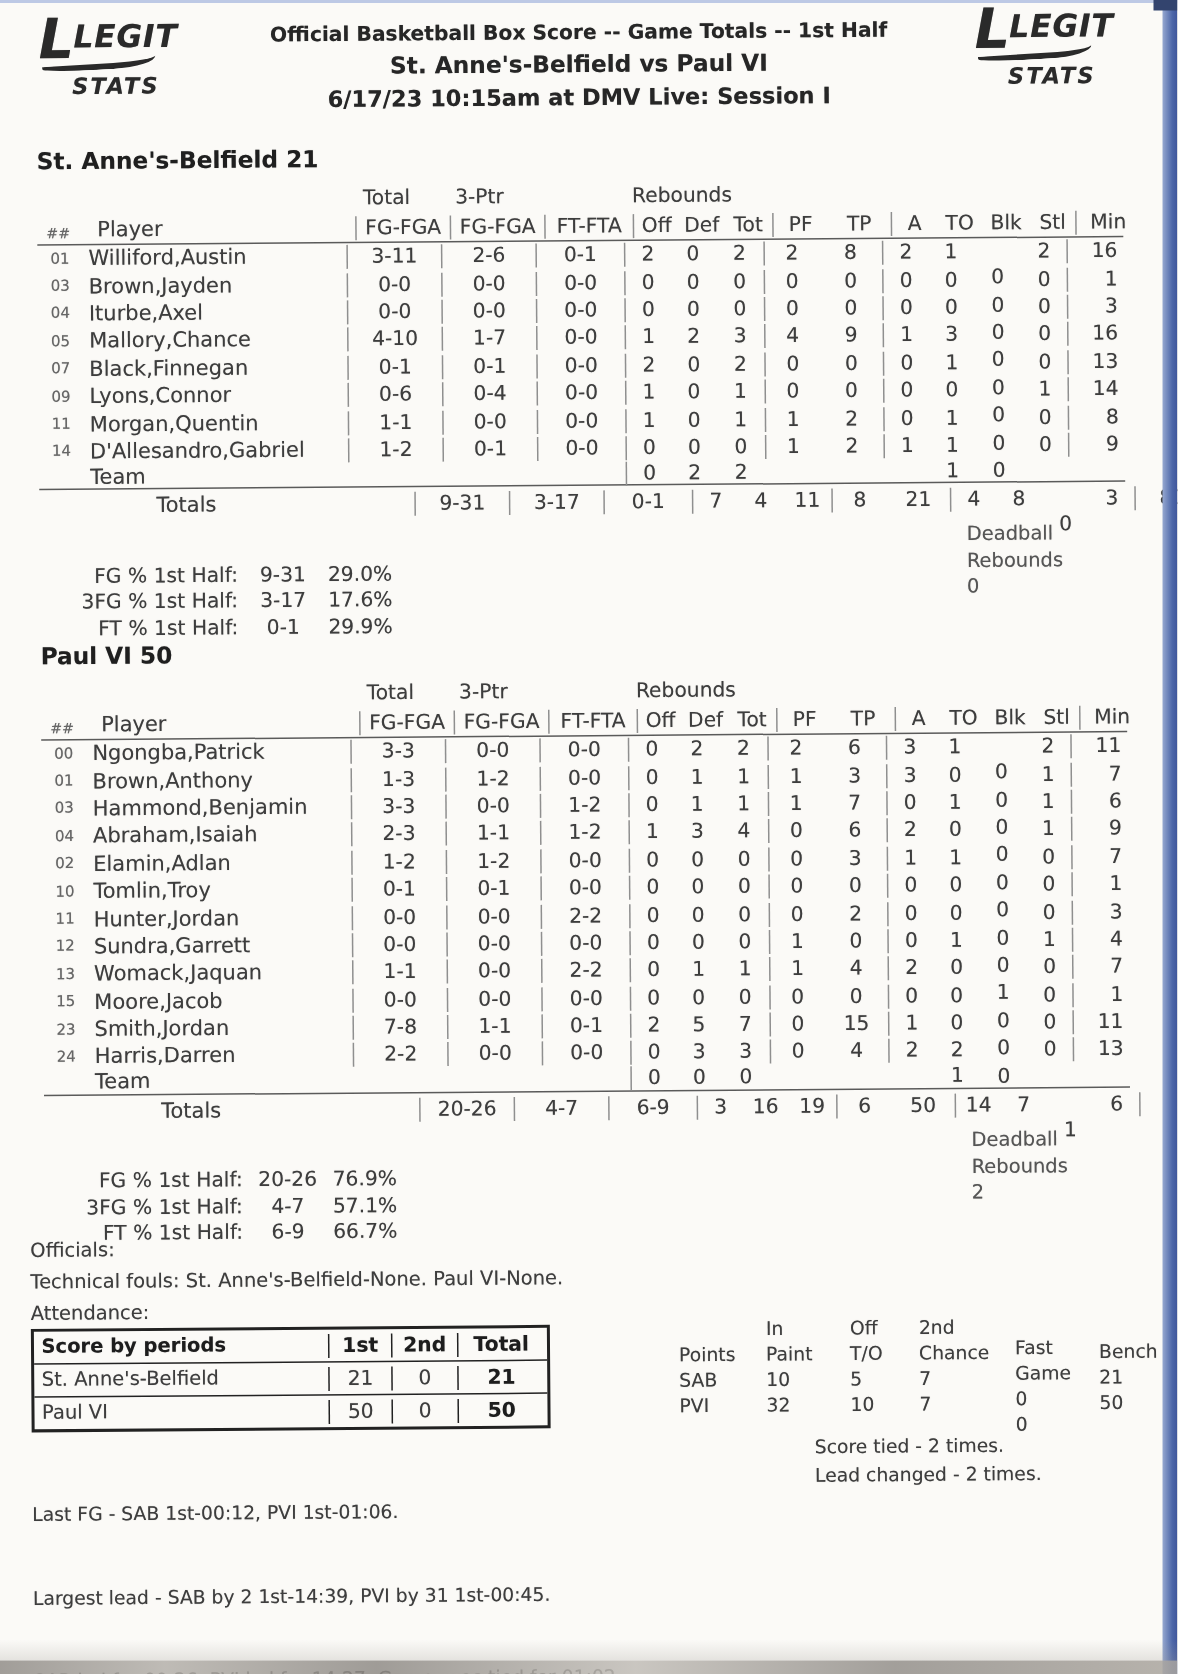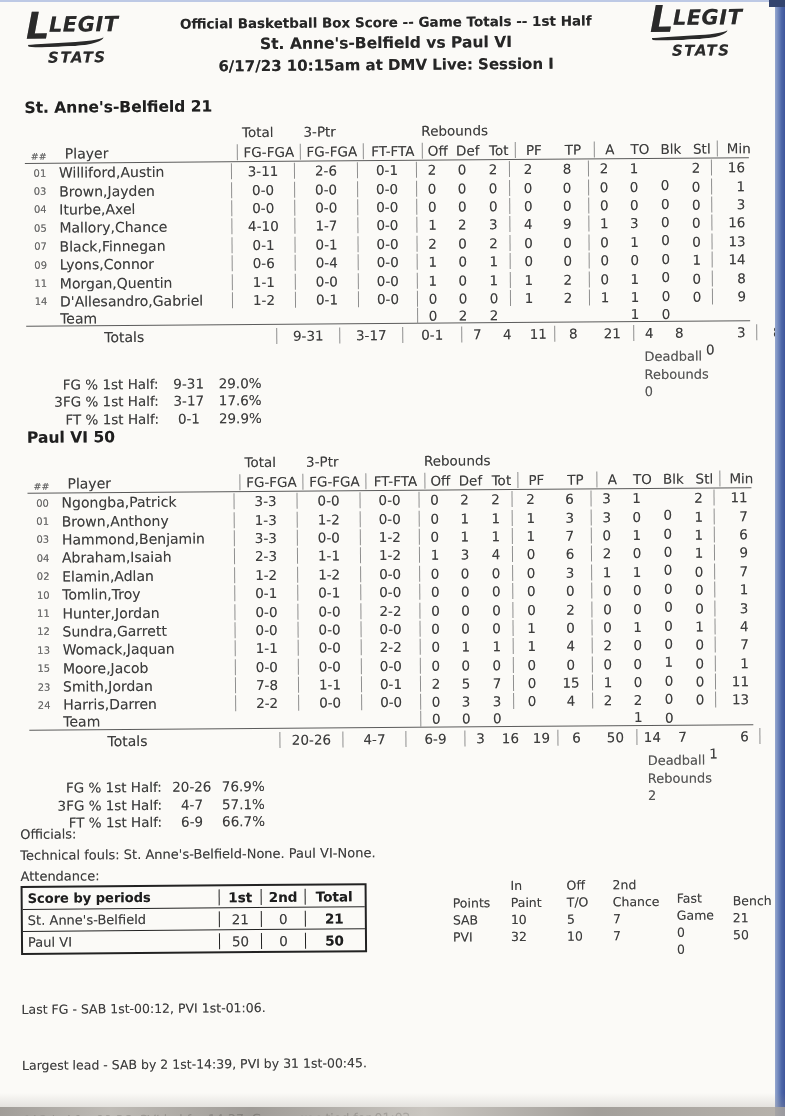--- a/index.html
+++ b/index.html
@@ -697,20 +697,24 @@
       <div class="p-row">
         <span class="p-c p-c0">PVI</span>
         <span class="p-c p-c1">32</span>
         <span class="p-c p-c2">10</span>
         <span class="p-c p-c3">7</span>
         <span class="p-c p-c4">0</span>
         <span class="p-c p-c5">50</span>
       </div>
     </div>
 
+    <div class="tied">
+      <div>Score tied - 2 times.</div>
+      <div>Lead changed - 2 times.</div>
+    </div>
 
   </div>
 
   <div class="edge-top"></div>
   <div class="edge-right"></div>
   <div class="corner-tr"></div>
   <div class="edge-bottom-fade"></div>
   <div class="edge-bottom"></div>
 </div>
 

